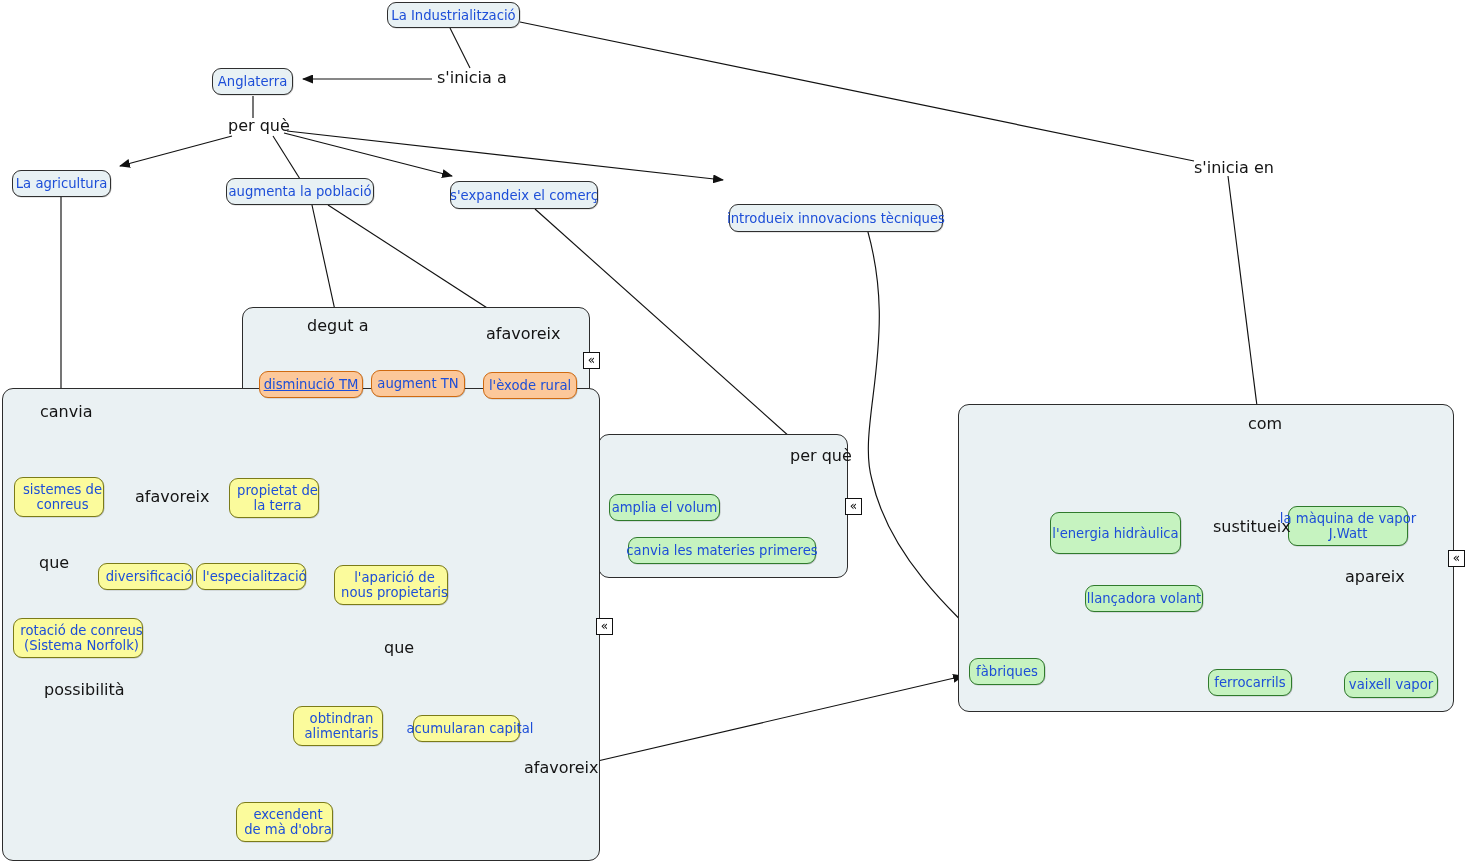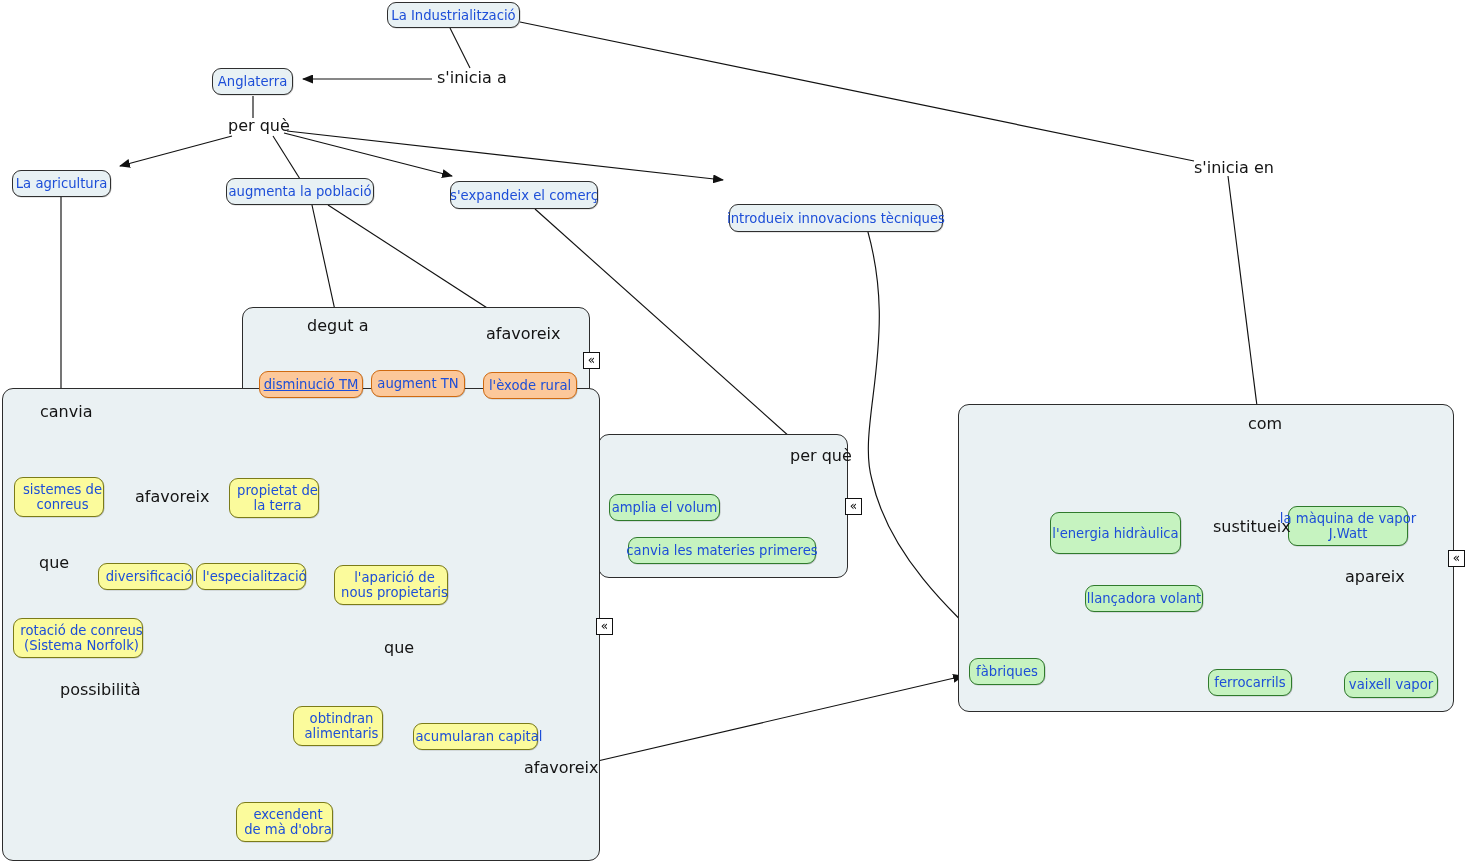--- a/index.html
+++ b/index.html
@@ -213,21 +213,21 @@
 
   <div class="node n-yellow" style="left:334px;top:565px;width:114px;height:40px;">l'aparició de
 nous propietaris</div>
 
   <div class="node n-yellow" style="left:13px;top:618px;width:130px;height:40px;">rotació de conreus
 (Sistema Norfolk)</div>
 
   <div class="node n-yellow" style="left:293px;top:706px;width:90px;height:40px;">obtindran
 alimentaris</div>
 
-  <div class="node n-yellow" style="left:413px;top:715px;width:125px;height:27px;margin-top:8px;">acumularan capital</div>
+  <div class="node n-yellow" style="left:413px;top:715px;width:107px;height:27px;">acumularan capital</div>
 
   <div class="node n-yellow" style="left:236px;top:802px;width:97px;height:40px;">excendent
 de mà d'obra</div>
 
   <div class="node n-green" style="left:609px;top:494px;width:111px;height:27px;">amplia el volum</div>
 
   <div class="node n-green" style="left:628px;top:537px;width:188px;height:27px;">canvia les materies primeres</div>
 
   <div class="node n-green" style="left:1050px;top:512px;width:131px;height:42px;">l'energia hidràulica</div>
 
@@ -253,21 +253,21 @@
   <div class="lbl" style="left:486px;top:326px;">afavoreix</div>
 
   <div class="lbl" style="left:40px;top:404px;">canvia</div>
 
   <div class="lbl" style="left:135px;top:489px;">afavoreix</div>
 
   <div class="lbl" style="left:39px;top:555px;">que</div>
 
   <div class="lbl" style="left:384px;top:640px;">que</div>
 
-  <div class="lbl" style="left:60px;top:682px;">possibilità</div>
+  <div class="lbl" style="left:44px;top:682px;">possibilità</div>
 
   <div class="lbl" style="left:524px;top:760px;">afavoreix</div>
 
   <div class="lbl" style="left:790px;top:448px;">per què</div>
 
   <div class="lbl" style="left:1248px;top:416px;">com</div>
 
   <div class="lbl" style="left:1213px;top:519px;">sustitueix</div>
 
   <div class="lbl" style="left:1345px;top:569px;">apareix</div>

